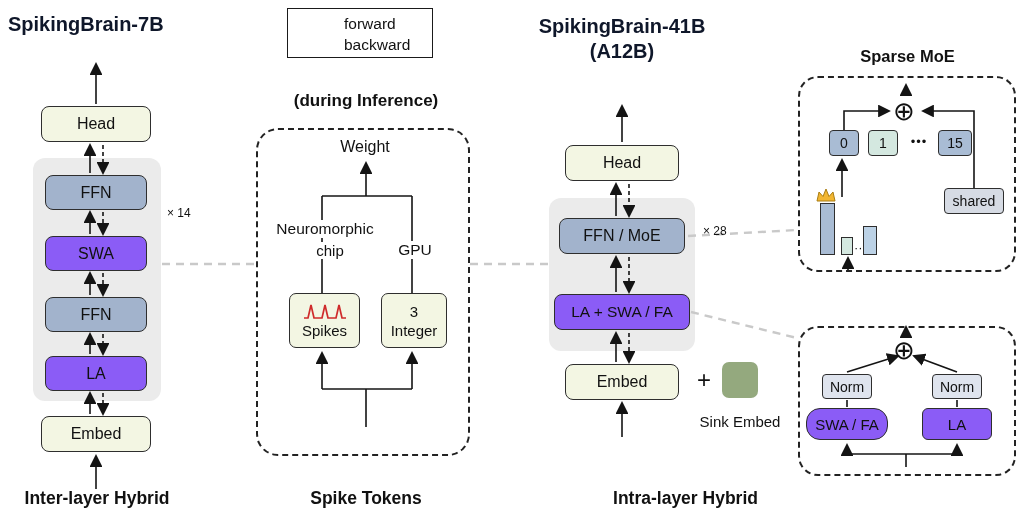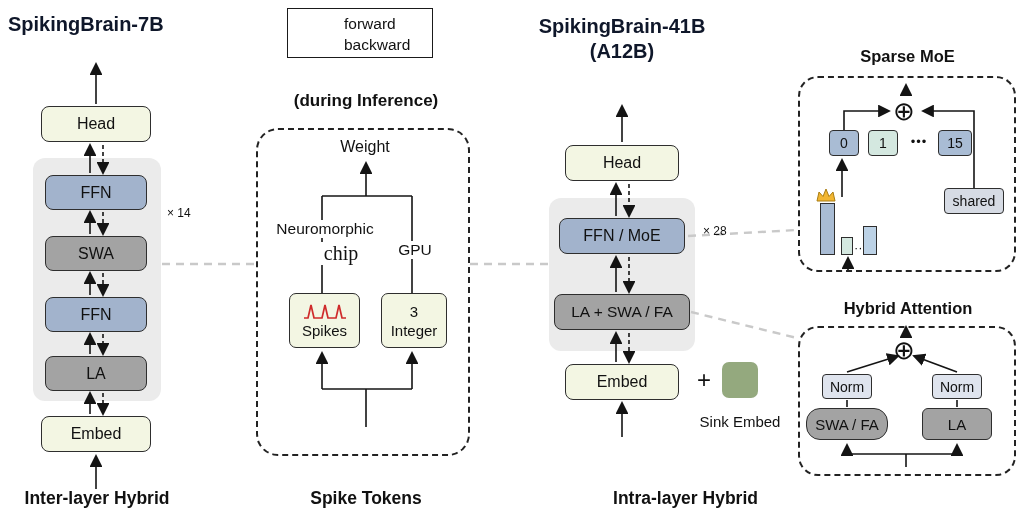--- a/index.html
+++ b/index.html
@@ -4,21 +4,21 @@
 <style>
   html,body{margin:0;padding:0;background:#fff;}
   .stage{position:relative;width:1024px;height:520px;background:#ffffff;overflow:hidden;
          font-family:"Liberation Sans",sans-serif;color:#111;}
   .abs{position:absolute;}
   .panel{position:absolute;background:#ebebeb;border-radius:12px;}
   .block{position:absolute;box-sizing:border-box;border:1.4px solid #2e2e2e;border-radius:8px;
          display:flex;align-items:center;justify-content:center;font-size:16px;color:#111;}
   .cream{background:#f3f6e3;}
   .blue-dk{background:#a2b3cc;}
-  .blue-lt{background:#a3a3a3;}
+  .blue-lt{background:#8b5cf6;}
   .title{position:absolute;font-weight:bold;font-size:20px;color:#0f172a;}
   .midtitle{position:absolute;font-weight:bold;font-size:17px;text-align:center;}
   .caption{position:absolute;font-weight:bold;font-size:17.5px;text-align:center;}
   .dashedbox{position:absolute;border:2px dashed #222;border-radius:22px;box-sizing:border-box;}
   .lbl{position:absolute;font-size:16px;text-align:center;}
   .wbg{background:#fff;padding:0 2px;}
   .sumsym{position:absolute;font-size:26px;line-height:1;color:#111;}
   .legendbox{position:absolute;border:1.6px solid #1a1a1a;background:#fff;box-sizing:border-box;}
   .legendlbl{position:absolute;font-size:15.5px;}
   .mult{position:absolute;font-size:12px;}
@@ -113,21 +113,21 @@
   <div class="caption" style="left:2px;top:488px;width:190px;">Inter-layer Hybrid</div>
 
   <div class="legendbox" style="left:287px;top:8px;width:146px;height:50px;"></div>
   <div class="legendlbl" style="left:344px;top:15px;">forward</div>
   <div class="legendlbl" style="left:344px;top:36px;">backward</div>
 
   <div class="midtitle" style="left:256px;top:91px;width:220px;">(during Inference)</div>
   <div class="dashedbox" style="left:256px;top:128px;width:214px;height:328px;"></div>
   <div class="lbl" style="left:315px;top:138px;width:100px;">Weight</div>
   <div class="lbl wbg" style="left:258px;top:220px;width:130px;font-size:15.5px;">Neuromorphic</div>
-  <div class="lbl wbg" style="left:309px;top:242px;width:60px;font-size:20px;font-family:Liberation Serif, serif;">chip</div>
+  <div class="lbl wbg" style="left:298px;top:242px;width:60px;font-size:15px;">chip</div>
   <div class="lbl wbg" style="left:392px;top:241px;width:42px;font-size:15.5px;">GPU</div>
 
   <div class="block cream vbox" style="left:289px;top:293px;width:71px;height:55px;border-radius:7px;">
     <span style="line-height:0;">
       <svg width="42" height="17" viewBox="0 0 42 17">
         <g stroke="#cf2b2b" stroke-width="1.7" fill="none">
           <path d="M0,15 h4 l3,-13 l3,13 h4"></path>
           <path d="M14,15 h4 l3,-13 l3,13 h4"></path>
           <path d="M28,15 h4 l3,-13 l3,13 h4"></path>
         </g>
@@ -166,21 +166,20 @@
   <span class="abs" style="left:816px;top:188px;line-height:0;">
     <svg width="20" height="14" viewBox="0 0 20 14">
       <polygon points="1,13 3,4 7,8.5 10,1 13,8.5 17,4 19,13" fill="#f2b632" stroke="#a97d12" stroke-width="1"></polygon>
     </svg>
   </span>
   <div class="bar" style="left:820px;top:203px;width:15px;height:52px;background:#a9bcd4;"></div>
   <div class="bar" style="left:841px;top:237px;width:12px;height:18px;background:#d4e8e0;"></div>
   <div class="abs" style="left:854px;top:240px;font-size:13px;">··</div>
   <div class="bar" style="left:863px;top:226px;width:14px;height:29px;background:#bcd2e6;"></div>
 
-  <div class="midtitle" style="left:820px;top:299px;width:176px;font-size:16.5px;">Hybrid Attention</div>
   <div class="dashedbox" style="left:798px;top:326px;width:218px;height:150px;border-radius:20px;"></div>
   <div class="sumsym" style="left:893px;top:337px;">⊕</div>
   <div class="ebox" style="left:822px;top:374px;width:50px;height:25px;background:#dfe4ee;">Norm</div>
   <div class="ebox" style="left:932px;top:374px;width:50px;height:25px;background:#dfe4ee;">Norm</div>
   <div class="block blue-lt" style="left:806px;top:408px;width:82px;height:32px;font-size:15px;border-radius:14px;">SWA / FA</div>
   <div class="block blue-lt" style="left:922px;top:408px;width:70px;height:32px;font-size:15px;border-radius:6px;">LA</div>
 
 </div>
 
 </body></html>

